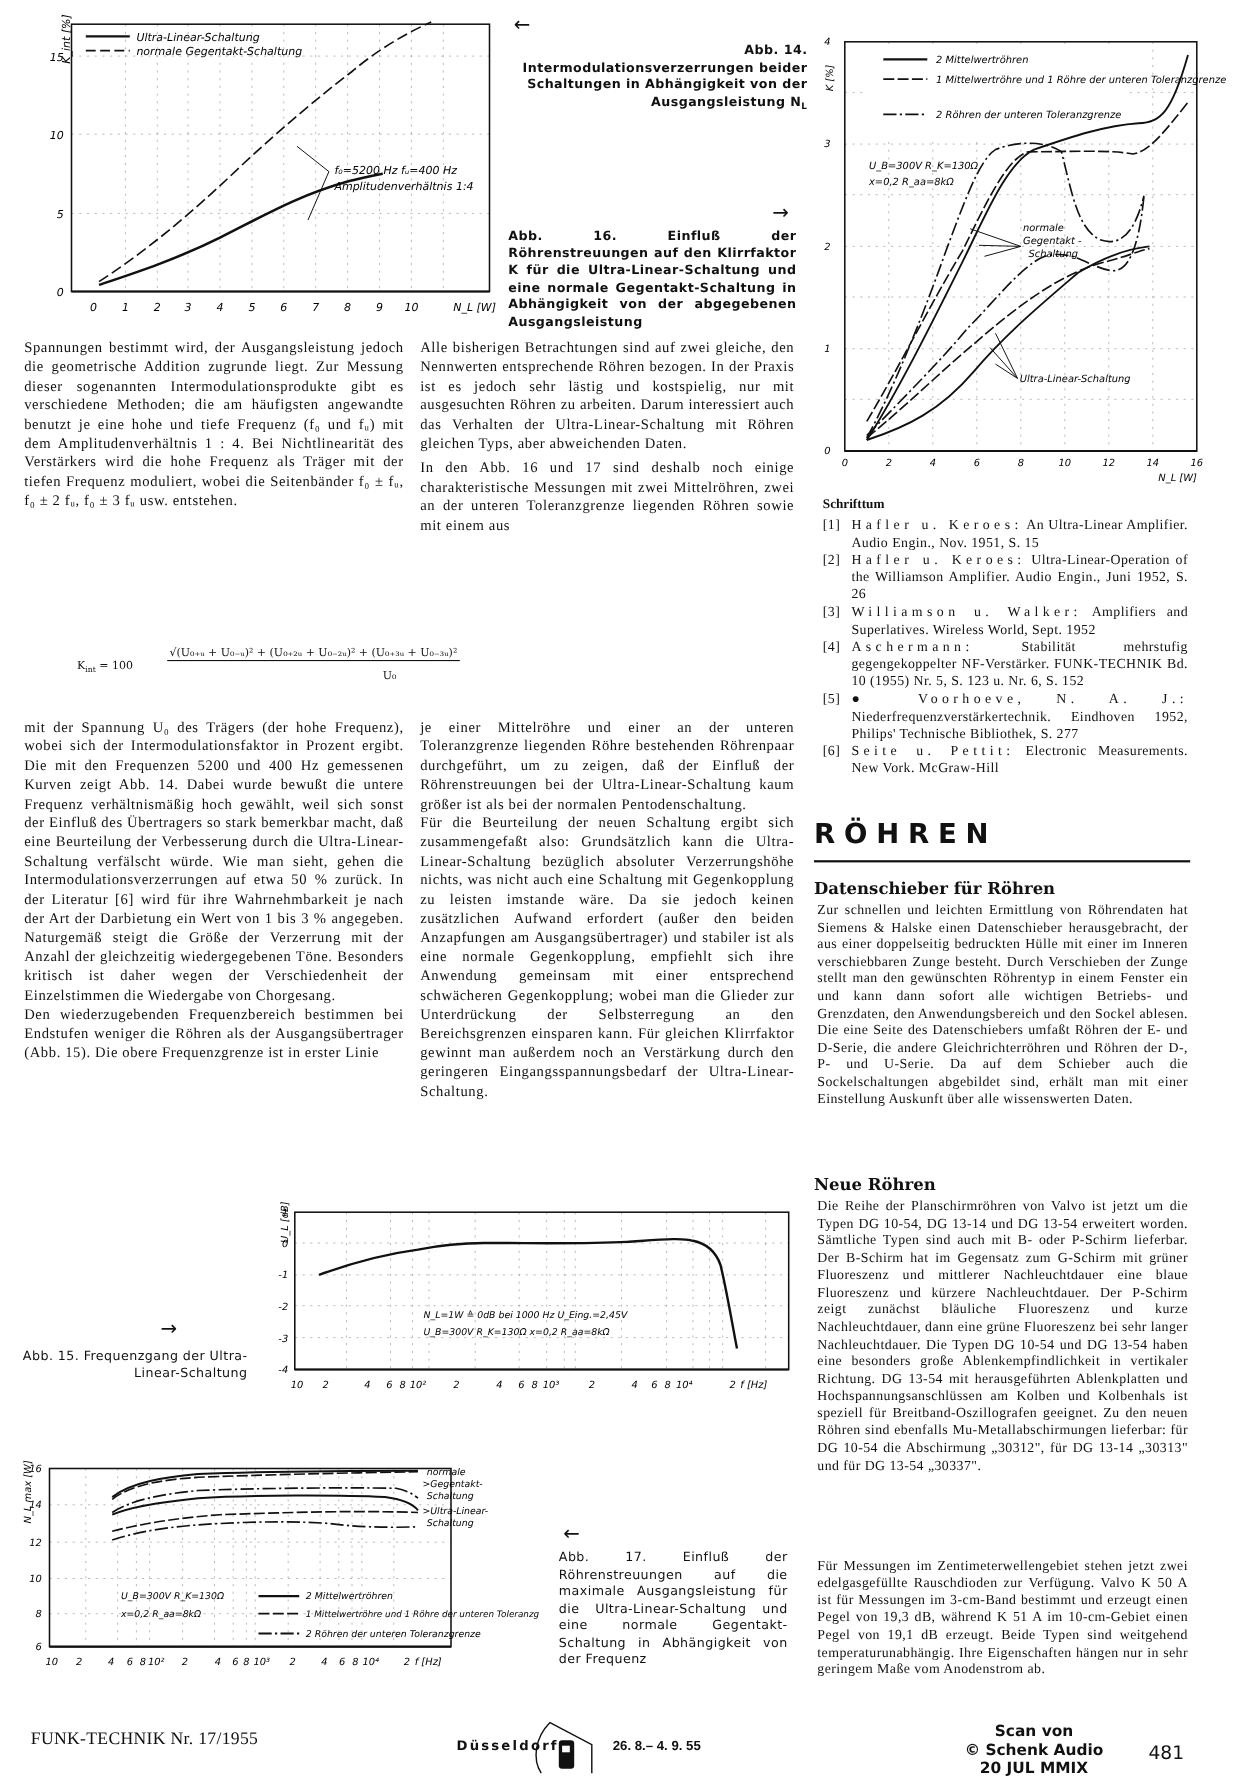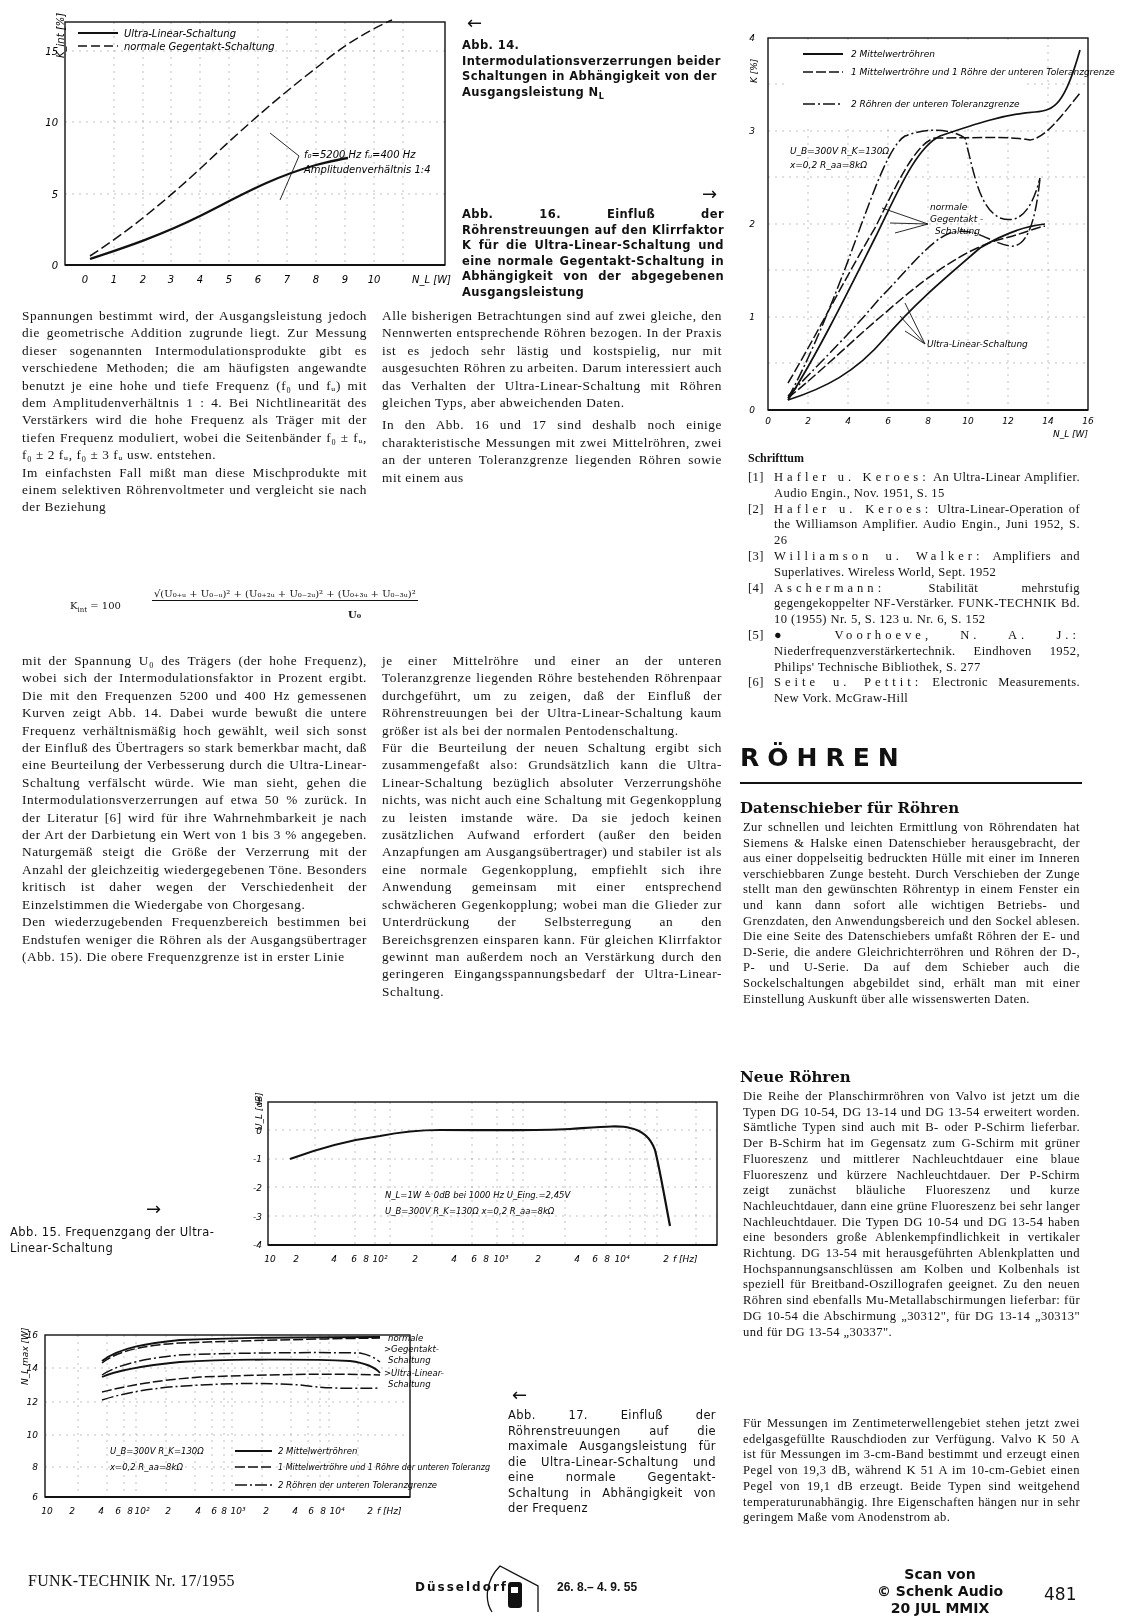--- a/index.html
+++ b/index.html
@@ -1,21 +1,21 @@
 <!DOCTYPE html>
 <html><head>
 <meta charset="utf-8">
 <style>
   html,body{margin:0;padding:0;background:#fff;}
   body{width:1123px;height:1618px;position:relative;overflow:hidden;color:#111;font-family:"DejaVu Serif",serif;}
   .abs{position:absolute;}
   .body-text{font-family:"Liberation Serif","DejaVu Serif",serif;font-size:13.3px;line-height:17.4px;text-align:justify;letter-spacing:0.55px;}
   .body-text p{margin:0;text-indent:0;}
   .caption{font-family:"DejaVu Sans",sans-serif;font-weight:bold;font-size:11.5px;line-height:15.5px;letter-spacing:0.4px;text-align:justify;}
-  .caption.center{text-align:left;}
+  .caption.center{text-align:right;}
   .arrow{font-family:"DejaVu Sans",sans-serif;font-size:18px;line-height:18px;}
   svg text{font-family:"DejaVu Sans",sans-serif;font-style:italic;}
   .refs{font-family:"Liberation Serif","DejaVu Serif",serif;font-size:12.6px;line-height:15.8px;letter-spacing:0.4px;}
   .ref{display:flex;text-align:justify;}
   .ref .num{width:26px;flex:none;}
   .ref .txt{flex:1;}
   .spaced{letter-spacing:4px;}
   .section-title{font-family:"DejaVu Sans",sans-serif;font-weight:bold;font-size:25px;letter-spacing:8px;}
   .subhead{font-family:"DejaVu Serif",serif;font-weight:bold;font-size:15px;text-align:right;}
   .formula{font-family:"DejaVu Serif",serif;font-size:10px;}
@@ -155,31 +155,30 @@
     <text x="233" y="396">10</text>
     <text x="273" y="396">12</text>
     <text x="313" y="396">14</text>
     <text x="353" y="396">16</text>
   </g>
   <text x="318" y="409" font-size="9">N_L [W]</text>
 </svg>
 
 <div class="abs body-text" style="left:22px;top:307px;width:345px;">
   <p>Spannungen bestimmt wird, der Ausgangsleistung jedoch die geometrische Addition zugrunde liegt. Zur Messung dieser sogenannten Intermodulationsprodukte gibt es verschiedene Methoden; die am häufigsten angewandte benutzt je eine hohe und tiefe Frequenz (f₀ und fᵤ) mit dem Amplitudenverhältnis 1 : 4. Bei Nichtlinearität des Verstärkers wird die hohe Frequenz als Träger mit der tiefen Frequenz moduliert, wobei die Seitenbänder f₀ ± fᵤ, f₀ ± 2 fᵤ, f₀ ± 3 fᵤ usw. entstehen.</p>
-  <p>Im einfachsten Fall mißt man diese Mischprodukte mit einem selektiven Röhrenvoltmeter und vergleicht sie nach der Beziehung</p>
 </div>
 <div class="abs body-text" style="left:382px;top:307px;width:340px;">
   <p>Alle bisherigen Betrachtungen sind auf zwei gleiche, den Nennwerten entsprechende Röhren bezogen. In der Praxis ist es jedoch sehr lästig und kostspielig, nur mit ausgesuchten Röhren zu arbeiten. Darum interessiert auch das Verhalten der Ultra-Linear-Schaltung mit Röhren gleichen Typs, aber abweichenden Daten.</p>
   <p style="margin-top:5px;">In den Abb. 16 und 17 sind deshalb noch einige charakteristische Messungen mit zwei Mittelröhren, zwei an der unteren Toleranzgrenze liegenden Röhren sowie mit einem aus</p>
 </div>
 
 <div class="abs formula" style="left:70px;top:588px;width:520px;height:42px;">
   <span style="position:absolute;left:0;top:12px;"><span>K</span><sub>int</sub> <span>= 100</span></span>
   <span style="position:absolute;left:82px;top:0;white-space:nowrap;border-bottom:1px solid #111;padding:0 2px 1px;">√(U₀₊ᵤ + U₀₋ᵤ)² + (U₀₊₂ᵤ + U₀₋₂ᵤ)² + (U₀₊₃ᵤ + U₀₋₃ᵤ)²</span>
-  <span style="position:absolute;left:278px;top:21px;font-weight:bold;">U₀</span>
+  <span style="position:absolute;left:278px;top:21px;">U₀</span>
 </div>
 
 <div class="abs body-text" style="left:22px;top:652px;width:345px;">
   <p>mit der Spannung U₀ des Trägers (der hohe Frequenz), wobei sich der Intermodulationsfaktor in Prozent ergibt. Die mit den Frequenzen 5200 und 400 Hz gemessenen Kurven zeigt Abb. 14. Dabei wurde bewußt die untere Frequenz verhältnismäßig hoch gewählt, weil sich sonst der Einfluß des Übertragers so stark bemerkbar macht, daß eine Beurteilung der Verbesserung durch die Ultra-Linear-Schaltung verfälscht würde. Wie man sieht, gehen die Intermodulationsverzerrungen auf etwa 50 % zurück. In der Literatur [6] wird für ihre Wahrnehmbarkeit je nach der Art der Darbietung ein Wert von 1 bis 3 % angegeben. Naturgemäß steigt die Größe der Verzerrung mit der Anzahl der gleichzeitig wiedergegebenen Töne. Besonders kritisch ist daher wegen der Verschiedenheit der Einzelstimmen die Wiedergabe von Chorgesang.</p>
   <p>Den wiederzugebenden Frequenzbereich bestimmen bei Endstufen weniger die Röhren als der Ausgangsübertrager (Abb. 15). Die obere Frequenzgrenze ist in erster Linie</p>
 </div>
 <div class="abs body-text" style="left:382px;top:652px;width:340px;">
   <p>je einer Mittelröhre und einer an der unteren Toleranzgrenze liegenden Röhre bestehenden Röhrenpaar durchgeführt, um zu zeigen, daß der Einfluß der Röhrenstreuungen bei der Ultra-Linear-Schaltung kaum größer ist als bei der normalen Pentodenschaltung.</p>
   <p>Für die Beurteilung der neuen Schaltung ergibt sich zusammengefaßt also: Grundsätzlich kann die Ultra-Linear-Schaltung bezüglich absoluter Verzerrungshöhe nichts, was nicht auch eine Schaltung mit Gegenkopplung zu leisten imstande wäre. Da sie jedoch keinen zusätzlichen Aufwand erfordert (außer den beiden Anzapfungen am Ausgangsübertrager) und stabiler ist als eine normale Gegenkopplung, empfiehlt sich ihre Anwendung gemeinsam mit einer entsprechend schwächeren Gegenkopplung; wobei man die Glieder zur Unterdrückung der Selbsterregung an den Bereichsgrenzen einsparen kann. Für gleichen Klirrfaktor gewinnt man außerdem noch an Verstärkung durch den geringeren Eingangsspannungsbedarf der Ultra-Linear-Schaltung.</p>
 </div>

